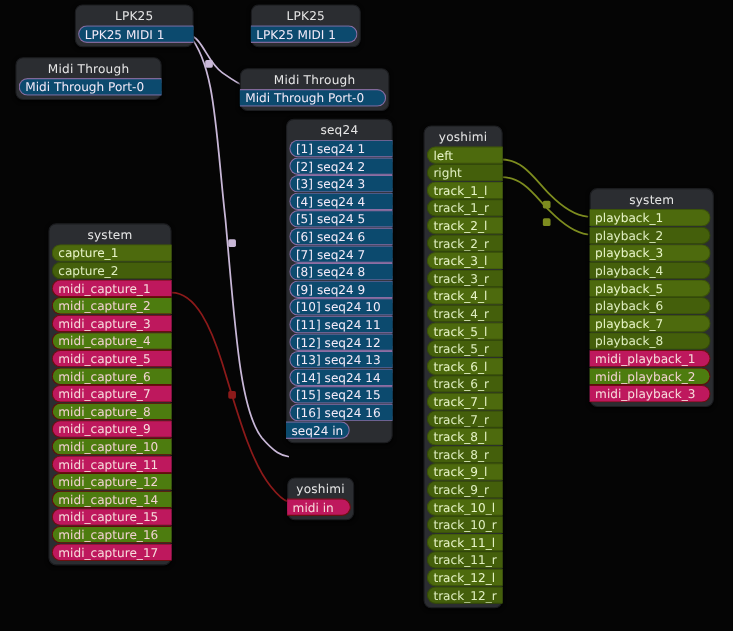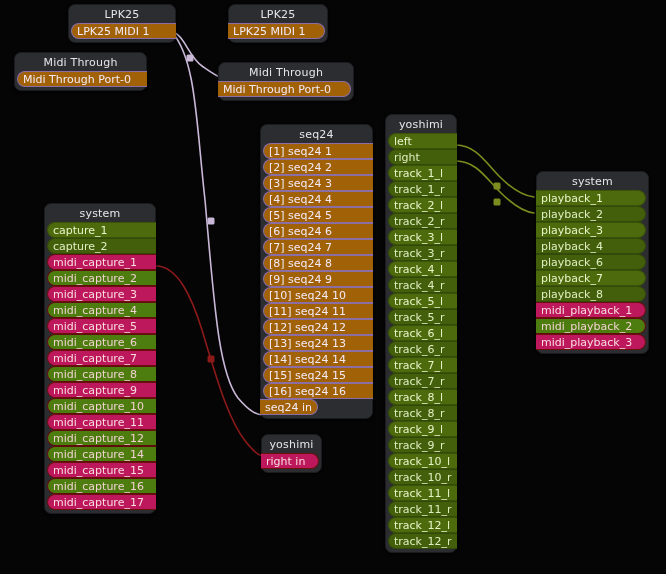--- a/index.html
+++ b/index.html
@@ -55,21 +55,21 @@
   
   .port.in{
     border-radius:0 8px 8px 0;
     border-left:none;
     margin-left:-4px;
     margin-right:-1px;
     text-align:left;
   }
 
   
-  .p-midi-out{background:#a16207;color:#f3eaf8;border-color:#8b6ea4;}
+  .p-midi-out{background:#0c4a6e;color:#f3eaf8;border-color:#8b6ea4;}
   .p-audio   {background:#4d6a0d;color:#e8f5c8;border-color:#3b5309;}
   .p-audio-d {background:#445f0b;color:#dfeec0;border-color:#33490a;}
   .p-midihw  {background:#be185d;color:#f7dcdc;border-color:#6c0f0f;}
   .p-midihw-d{background:#4d7c0f;color:#f2d2d2;border-color:#600d0d;}
 </style>
 </head>
 <body>
 
 <div id="canvas">
 
@@ -137,21 +137,21 @@
           <div class="port out p-midihw">midi_capture_9</div>
           <div class="port out p-midihw-d">midi_capture_10</div>
           <div class="port out p-midihw">midi_capture_11</div>
           <div class="port out p-midihw-d">midi_capture_12</div>
           <div class="port out p-midihw-d">midi_capture_14</div>
           <div class="port out p-midihw">midi_capture_15</div>
           <div class="port out p-midihw-d">midi_capture_16</div>
           <div class="port out p-midihw">midi_capture_17</div>
         </div>
       </div>
-      <div class="box" style="left: 260px; top: 124px; width: 113px;">
+      <div class="box" style="left: 260px; top: 108px; width: 97px;">
         <div class="box-title">seq24</div>
         <div class="ports">
           <div class="port out p-midi-out">[1] seq24 1</div>
           <div class="port out p-midi-out">[2] seq24 2</div>
           <div class="port out p-midi-out">[3] seq24 3</div>
           <div class="port out p-midi-out">[4] seq24 4</div>
           <div class="port out p-midi-out">[5] seq24 5</div>
           <div class="port out p-midi-out">[6] seq24 6</div>
           <div class="port out p-midi-out">[7] seq24 7</div>
           <div class="port out p-midi-out">[8] seq24 8</div>
@@ -162,21 +162,21 @@
           <div class="port out p-midi-out">[13] seq24 13</div>
           <div class="port out p-midi-out">[14] seq24 14</div>
           <div class="port out p-midi-out">[15] seq24 15</div>
           <div class="port out p-midi-out">[16] seq24 16</div>
           <div class="port in p-midi-out" style="width: 58px; border-radius: 0px 8px 8px 0px; text-align: center;">seq24 in</div>
         </div>
       </div>
       <div class="box" style="left: 261px; top: 434px; width: 61px;">
         <div class="box-title">yoshimi</div>
         <div class="ports">
-          <div class="port in p-midihw">right in</div>
+          <div class="port in p-midihw">midi in</div>
         </div>
       </div>
       <div class="box" style="left: 385px; top: 114px; width: 72px;">
         <div class="box-title">yoshimi</div>
         <div class="ports">
           <div class="port out p-audio">left</div>
           <div class="port out p-audio-d">right</div>
           <div class="port out p-audio">track_1_l</div>
           <div class="port out p-audio-d">track_1_r</div>
           <div class="port out p-audio">track_2_l</div>
@@ -203,20 +203,21 @@
           <div class="port out p-audio-d">track_12_r</div>
         </div>
       </div>
       <div class="box" style="left: 536px; top: 171px; width: 113px;">
         <div class="box-title">system</div>
         <div class="ports">
           <div class="port in p-audio">playback_1</div>
           <div class="port in p-audio-d">playback_2</div>
           <div class="port in p-audio">playback_3</div>
           <div class="port in p-audio-d">playback_4</div>
+          <div class="port in p-audio">playback_5</div>
           <div class="port in p-audio-d">playback_6</div>
           <div class="port in p-audio">playback_7</div>
           <div class="port in p-audio-d">playback_8</div>
           <div class="port in p-midihw">midi_playback_1</div>
           <div class="port in p-midihw-d">midi_playback_2</div>
           <div class="port in p-midihw">midi_playback_3</div>
         </div>
       </div>
     </div>
 

